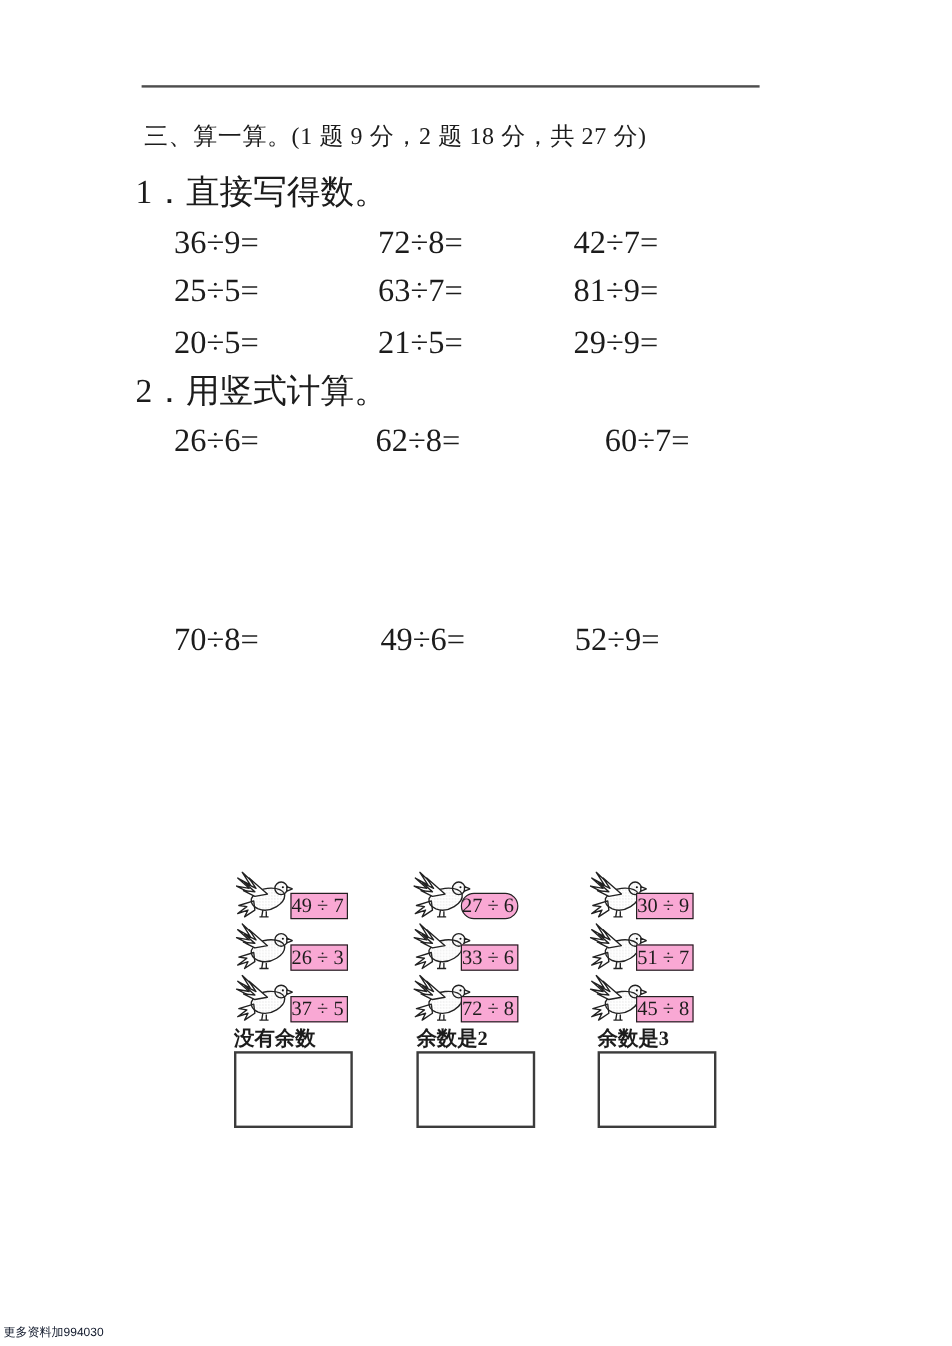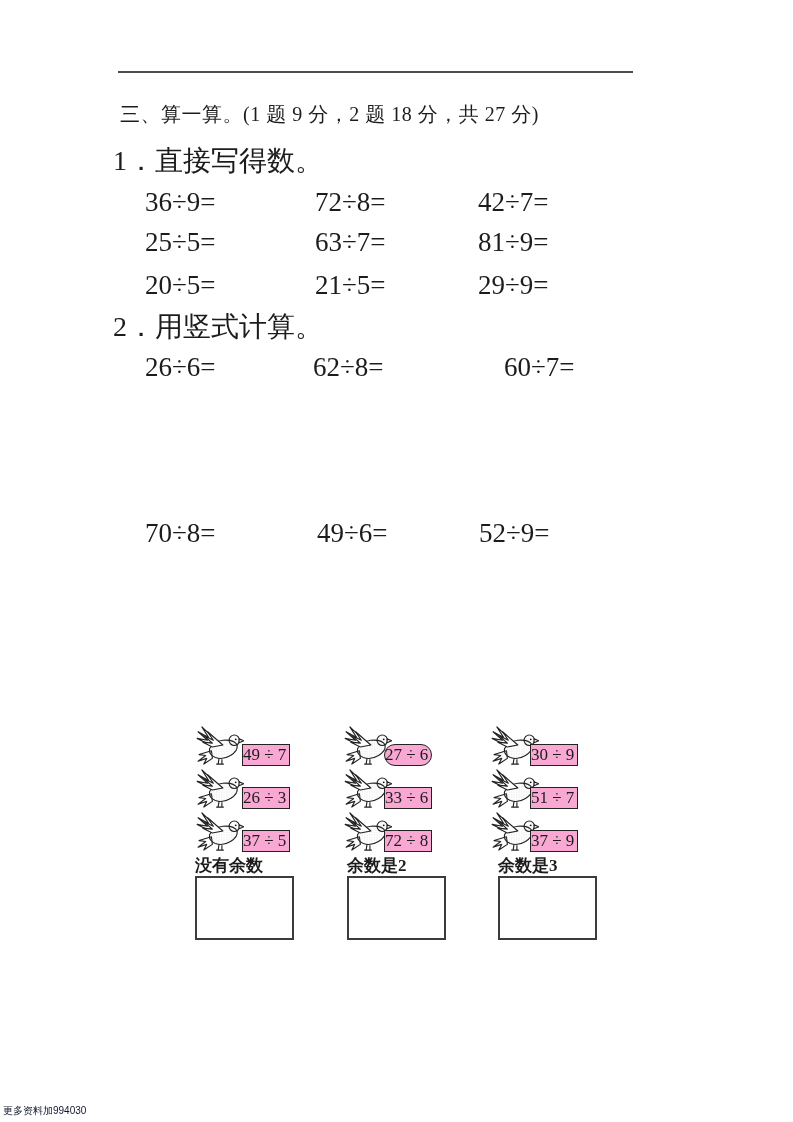--- a/index.html
+++ b/index.html
@@ -175,21 +175,21 @@
         <path d="M24 18 L6 1 L13 12 L2 6 L12 15 L1 13 L11 18 Z"></path>
         <path d="M16 26 L3 30 L10 31 L2 37 L11 34 L8 40 L17 34 Z"></path>
         <path d="M14 24 Q18 16 28 15 Q40 14 43 20 Q44 26 36 31 Q28 36 20 33 Q13 30 14 24 Z" fill="url(#stip)"></path>
         <path d="M28 20 L12 6 L18 15 L8 10 L17 18 L7 17 L17 22 Z"></path>
         <circle cx="40" cy="15" r="5.5" fill="url(#stip)"></circle>
         <path d="M45 13.5 L50 15.5 L45 17.5 Z"></path>
         <circle cx="41.5" cy="14" r="0.9" fill="#111" stroke="none"></circle>
         <path d="M24 34 L23 40 M27 35 L27 40 M21 40 L25 40 M25 40 L29 40" fill="none"></path>
       </g>
     </svg>
-  <div class="pbox" style="left:530px;top:830px;">37 ÷ 9</div>
+  <div class="pbox" style="left:530px;top:830px;">45 ÷ 8</div>
 
   <div class="rem-label" style="left:195px;top:857px;">没有余数</div>
   <div class="rem-label" style="left:347px;top:857px;">余数是2</div>
   <div class="rem-label" style="left:498px;top:857px;">余数是3</div>
 
   <div class="ansbox" style="left:195px;top:876px;"></div>
   <div class="ansbox" style="left:347px;top:876px;"></div>
   <div class="ansbox" style="left:498px;top:876px;"></div>
 
   <div class="watermark">更多资料加994030</div>

